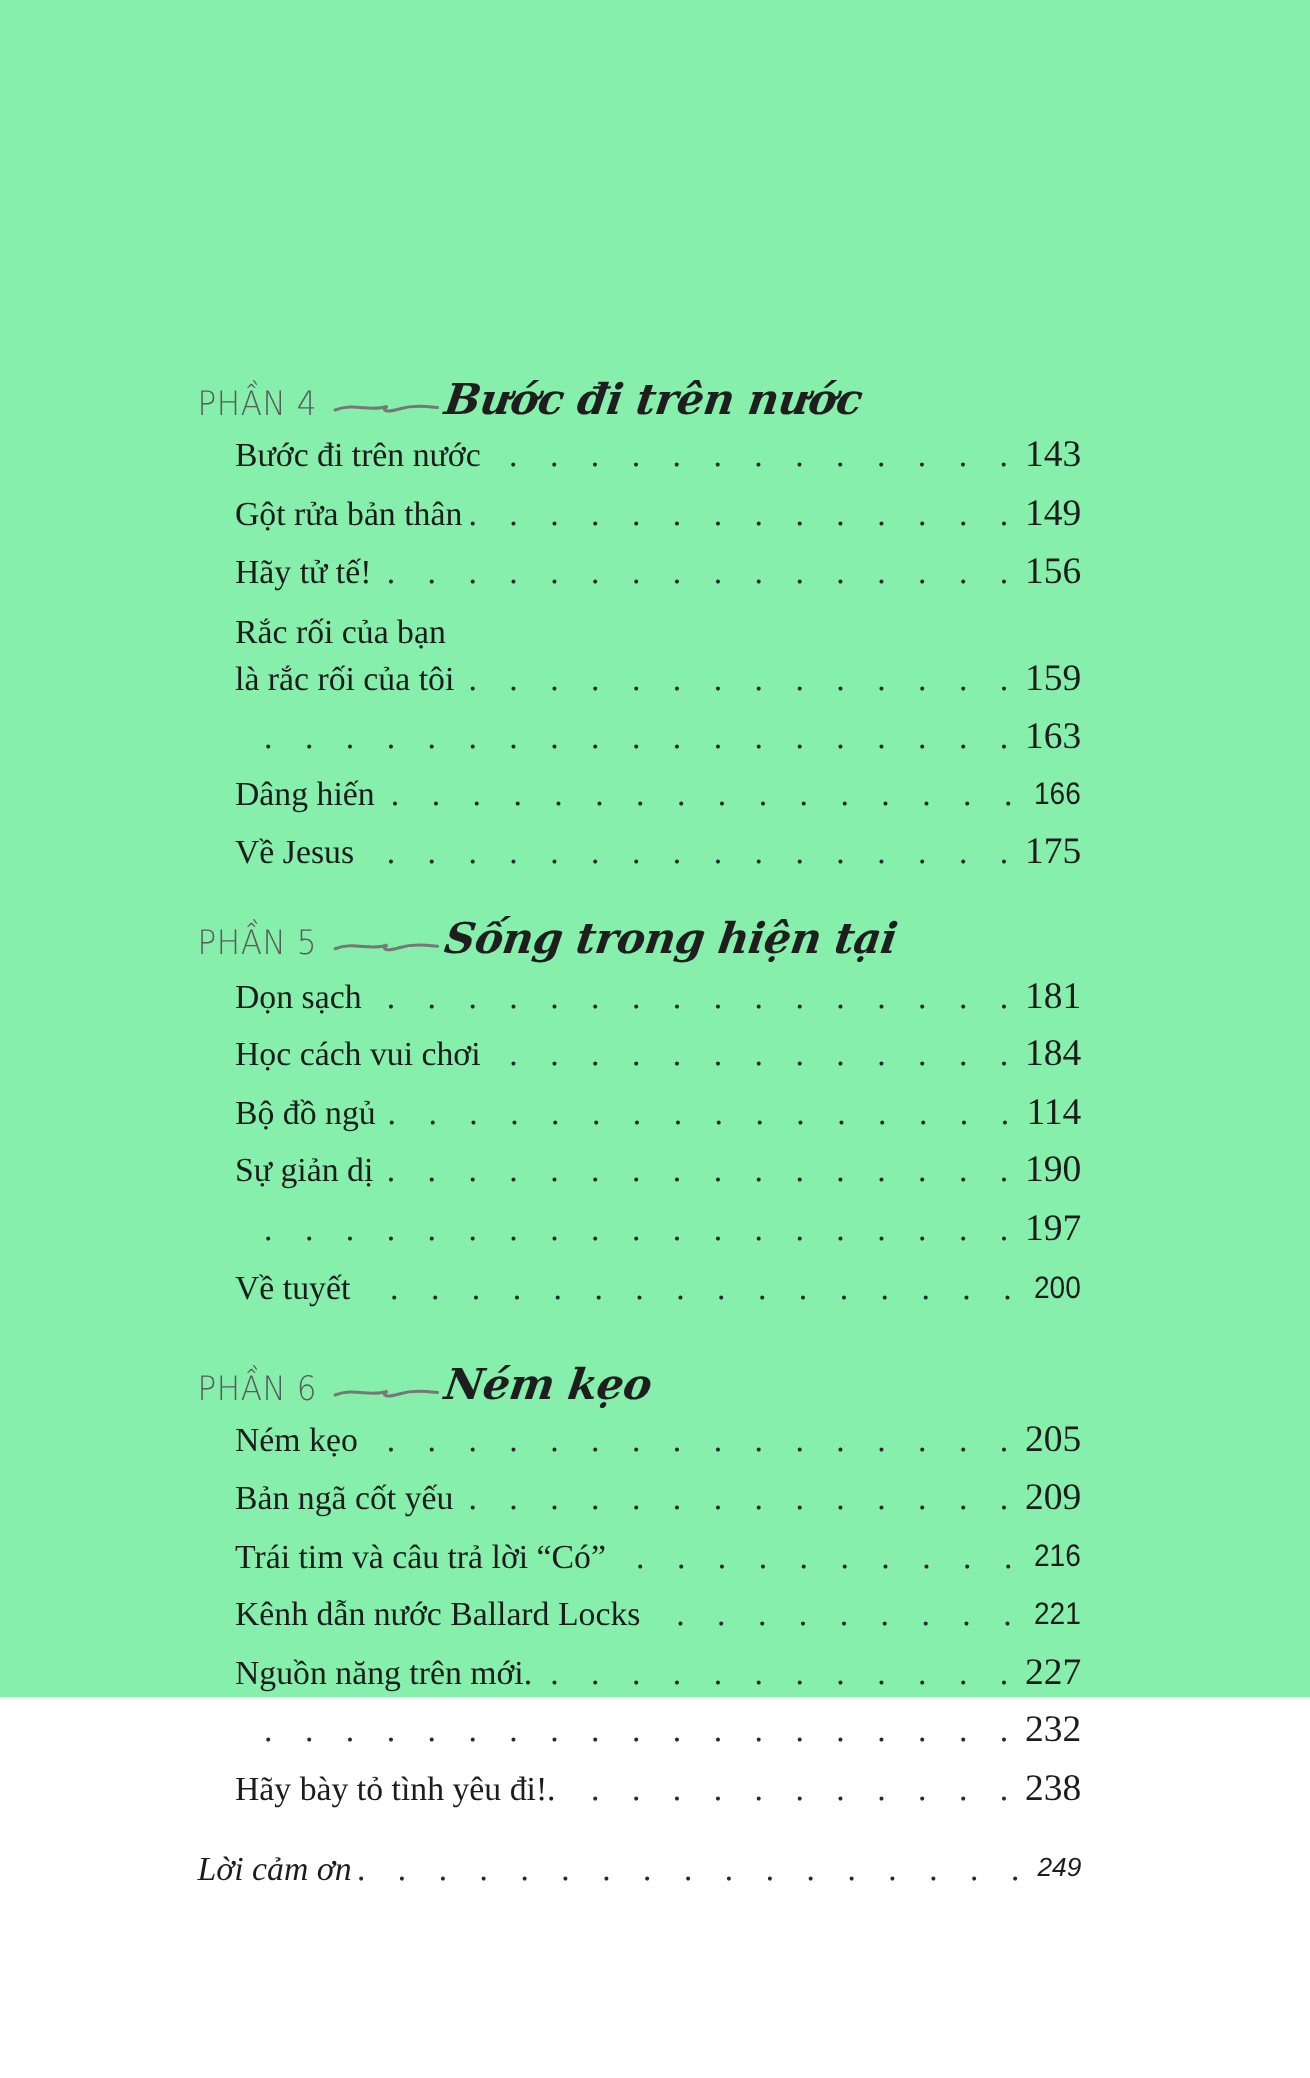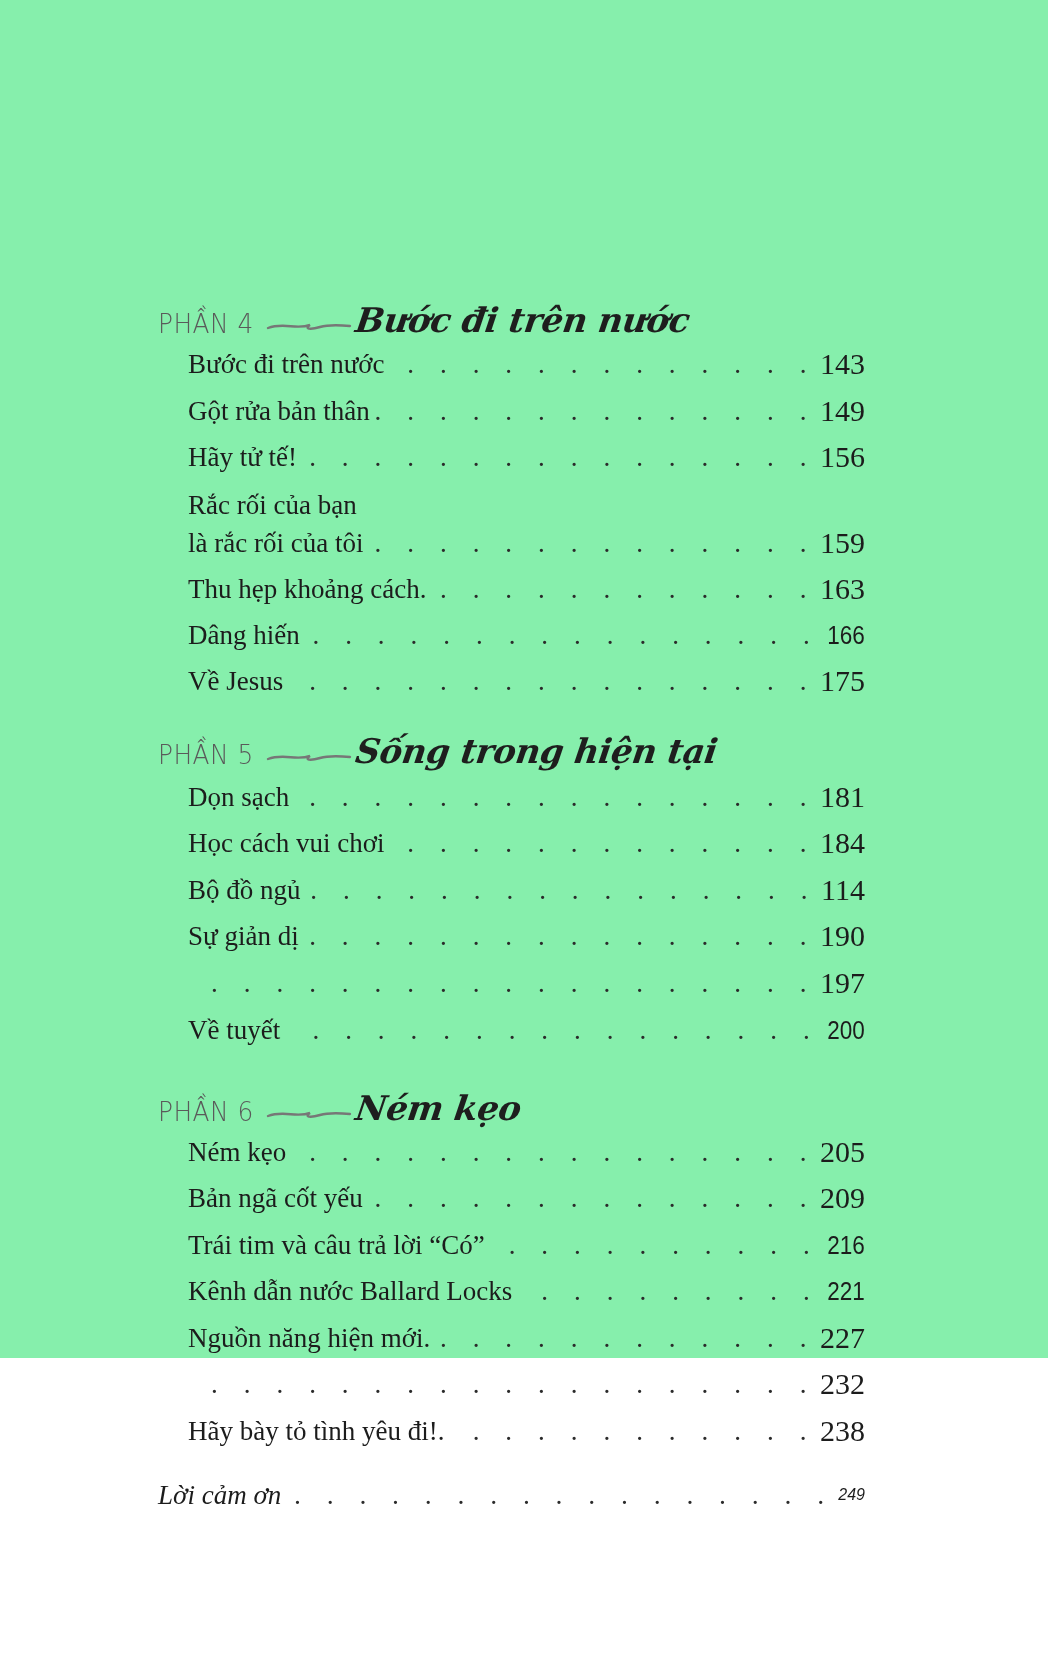--- a/index.html
+++ b/index.html
@@ -30,21 +30,21 @@
     }
     .toc-row .title { white-space: pre-line; flex: none; }
     .toc-row .leader {
       flex: 1 1 auto; overflow: hidden; white-space: nowrap; margin: 0 4px 0 6px;
       letter-spacing: 9.6px; color: #2a2a2a; text-align: right; direction: rtl;
     }
     .toc-row .page-num { flex: none; font-size: 30px; }
     .toc-row .page-num.sans { font-family: "Liberation Sans", sans-serif; font-size: 25px; transform: scaleX(0.9); transform-origin: right; }
 
     .toc-row.back { left: 158px; width: 707px; font-style: italic; }
-    .toc-row.back .page-num { font-family: "Liberation Sans", sans-serif; font-style: italic; font-size: 16px; }
+    .toc-row.back .page-num { font-family: "Liberation Sans", sans-serif; font-style: italic; font-size: 21px; }
   </style>
 </head>
 <body>
 
 <div class="page">
 
   <div class="part-heading" style="top:287px">
     <span class="part-label">PHẦN 4</span>
     <svg class="swash" viewBox="0 0 86 22">
         <path d="M2 15 C 18 9, 30 17, 44 12 C 38 16, 44 17, 54 14 C 64 11, 74 12, 84 13" stroke="#777" stroke-width="2.4" fill="none" stroke-linecap="round"></path>
@@ -67,21 +67,20 @@
     <span class="leader">. . . . . . . . . . . . . . . . . . . . . . . . . . . . . . . . . . . . . . . . . . . . . . . . . . . . . .</span>
     <span class="page-num">156</span>
   </div>
   <div class="toc-row" style="top:486px">
     <span class="title">Rắc rối của bạn
 là rắc rối của tôi</span>
     <span class="leader">. . . . . . . . . . . . . . . . . . . . . . . . . . . . . . . . . . . . . . . . . . . . . . . . . . . . . .</span>
     <span class="page-num">159</span>
   </div>
   <div class="toc-row" style="top:570px">
-    <span class="title">Thu hẹp khoảng cách.</span>
     <span class="leader">. . . . . . . . . . . . . . . . . . . . . . . . . . . . . . . . . . . . . . . . . . . . . . . . . . . . . .</span>
     <span class="page-num">163</span>
   </div>
   <div class="toc-row" style="top:616px">
     <span class="title">Dâng hiến</span>
     <span class="leader">. . . . . . . . . . . . . . . . . . . . . . . . . . . . . . . . . . . . . . . . . . . . . . . . . . . . . .</span>
     <span class="page-num sans">166</span>
   </div>
   <div class="toc-row" style="top:662px">
     <span class="title">Về Jesus</span>
@@ -149,21 +148,21 @@
     <span class="title">Trái tim và câu trả lời “Có”</span>
     <span class="leader">. . . . . . . . . . . . . . . . . . . . . . . . . . . . . . . . . . . . . . . . . . . . . . . . . . . . . .</span>
     <span class="page-num sans">216</span>
   </div>
   <div class="toc-row" style="top:1272px">
     <span class="title">Kênh dẫn nước Ballard Locks</span>
     <span class="leader">. . . . . . . . . . . . . . . . . . . . . . . . . . . . . . . . . . . . . . . . . . . . . . . . . . . . . .</span>
     <span class="page-num sans">221</span>
   </div>
   <div class="toc-row" style="top:1319px">
-    <span class="title">Nguồn năng hiện mới.</span>
+    <span class="title">Nguồn năng trên mới.</span>
     <span class="leader">. . . . . . . . . . . . . . . . . . . . . . . . . . . . . . . . . . . . . . . . . . . . . . . . . . . . . .</span>
     <span class="page-num">227</span>
   </div>
   <div class="toc-row" style="top:1365px">
     <span class="leader">. . . . . . . . . . . . . . . . . . . . . . . . . . . . . . . . . . . . . . . . . . . . . . . . . . . . . .</span>
     <span class="page-num">232</span>
   </div>
   <div class="toc-row" style="top:1412px">
     <span class="title">Hãy bày tỏ tình yêu đi!.</span>
     <span class="leader">. . . . . . . . . . . . . . . . . . . . . . . . . . . . . . . . . . . . . . . . . . . . . . . . . . . . . .</span>

